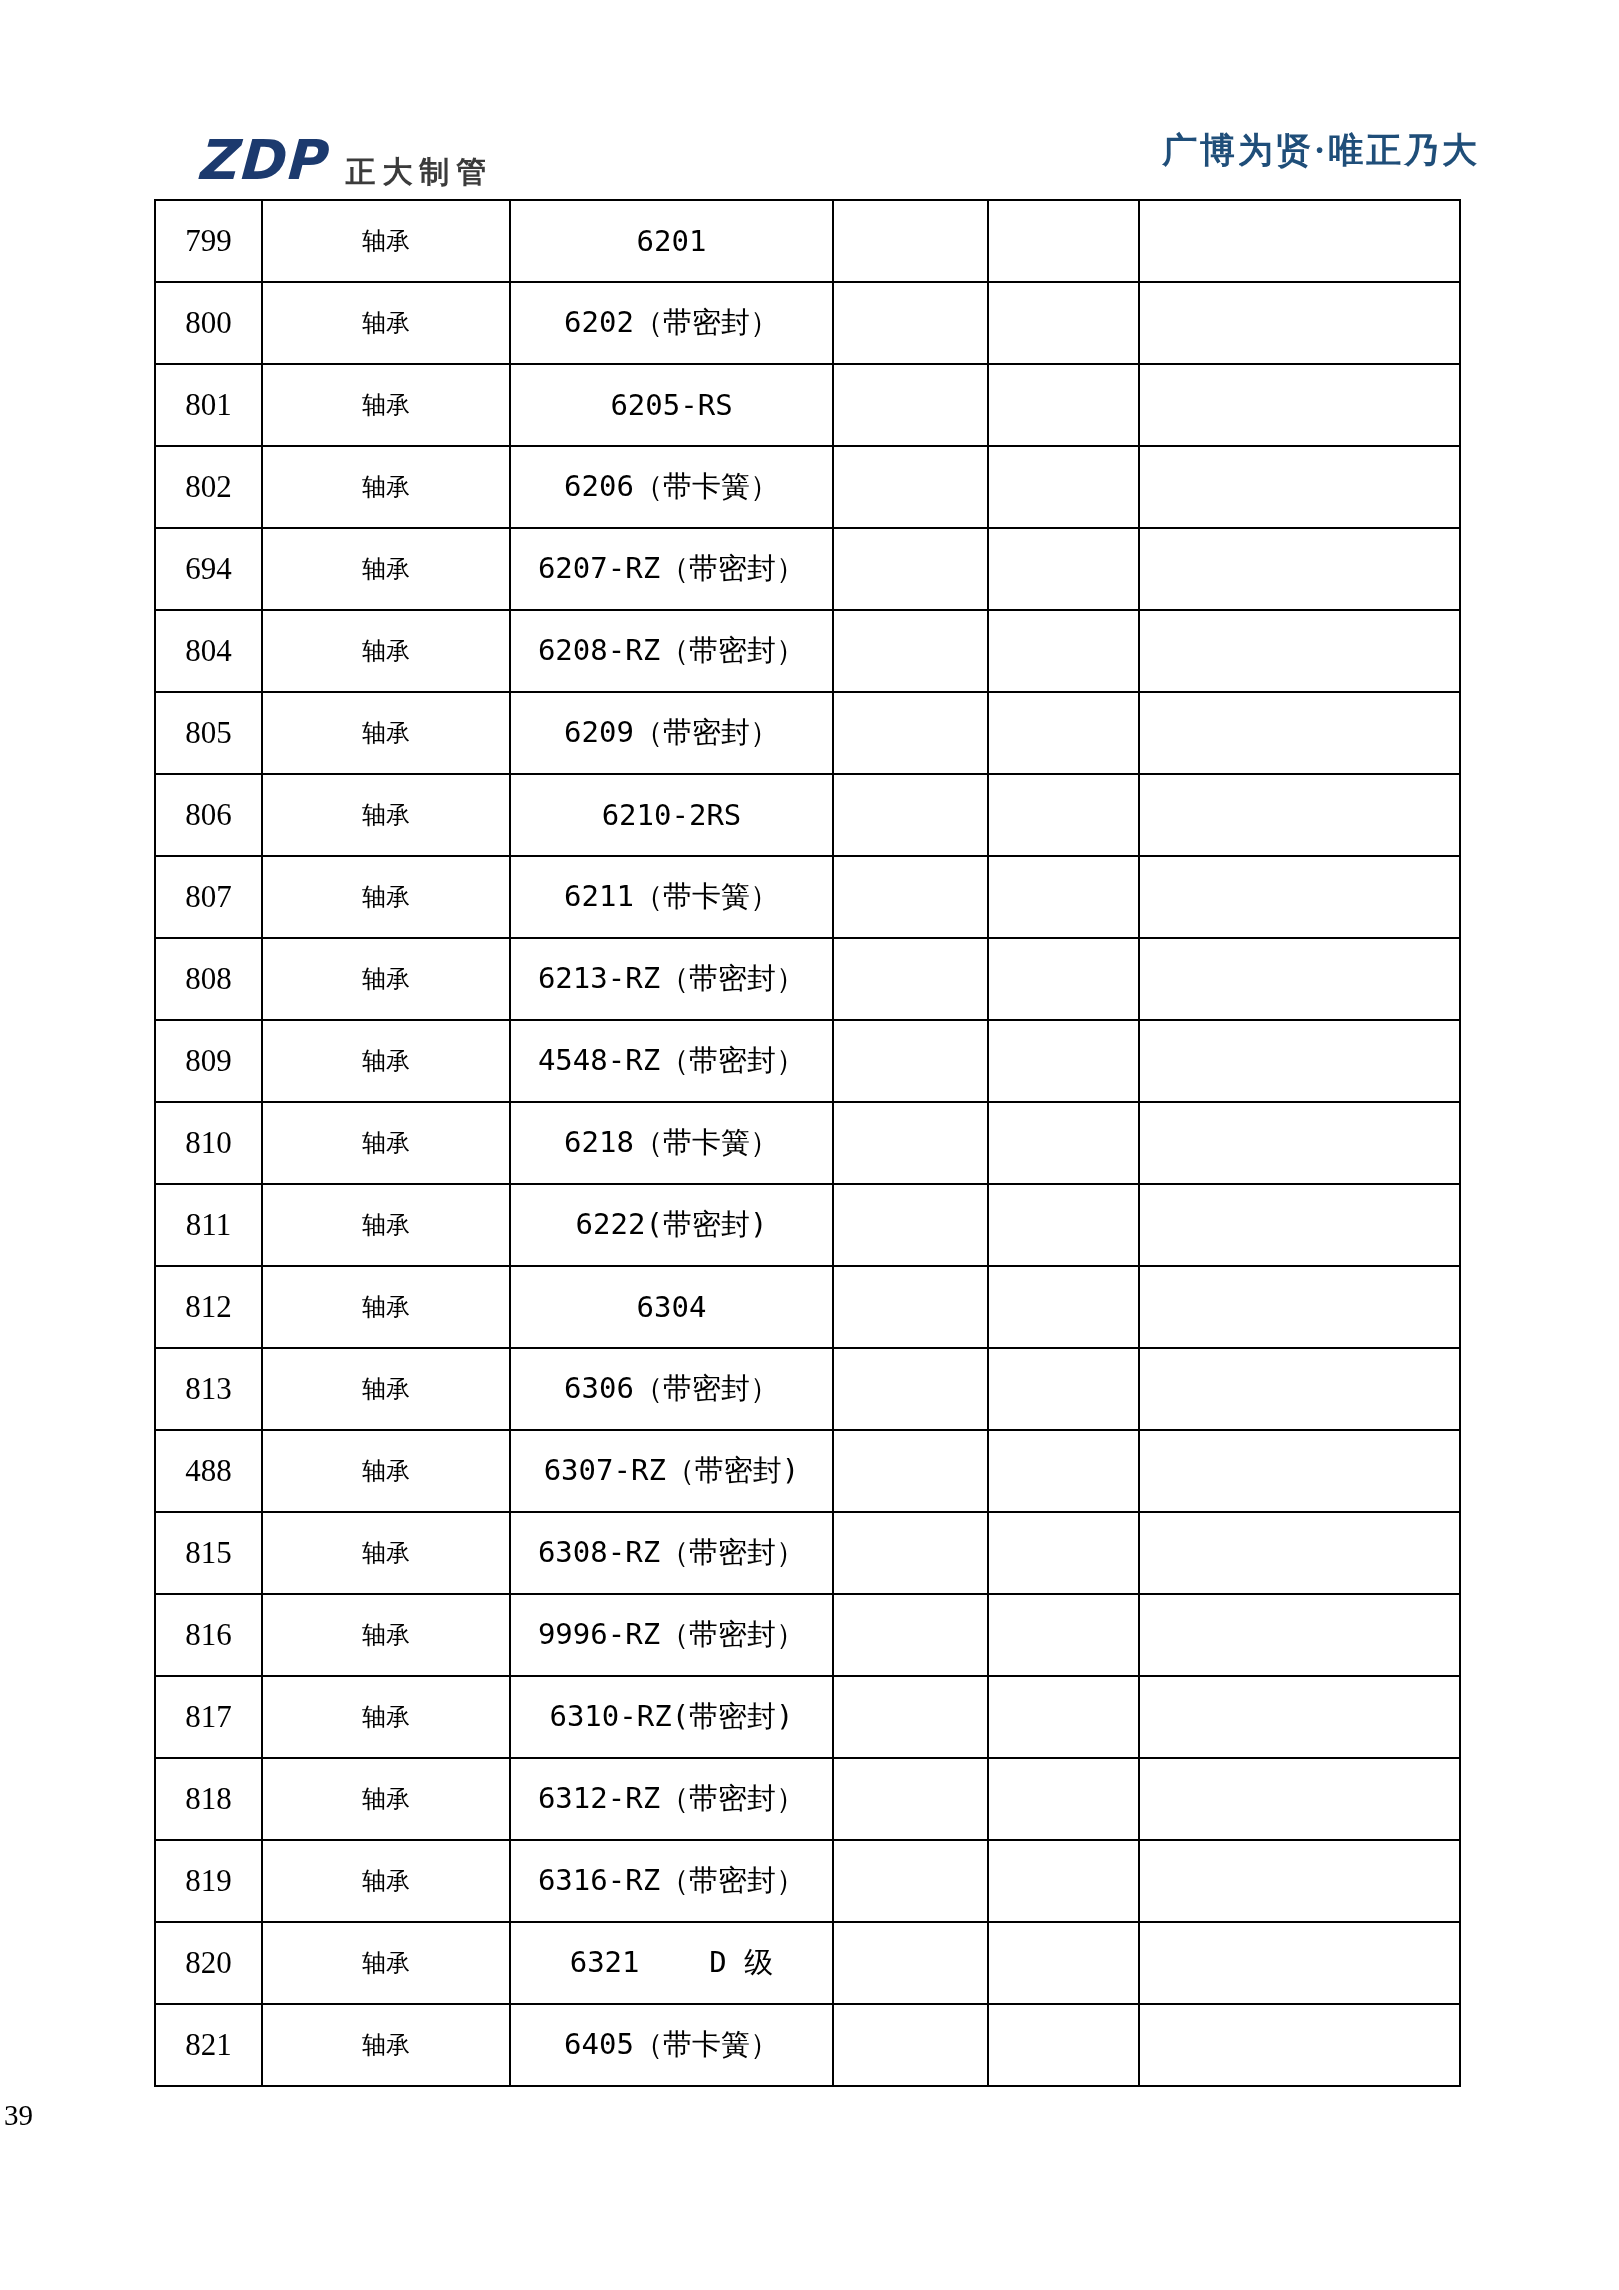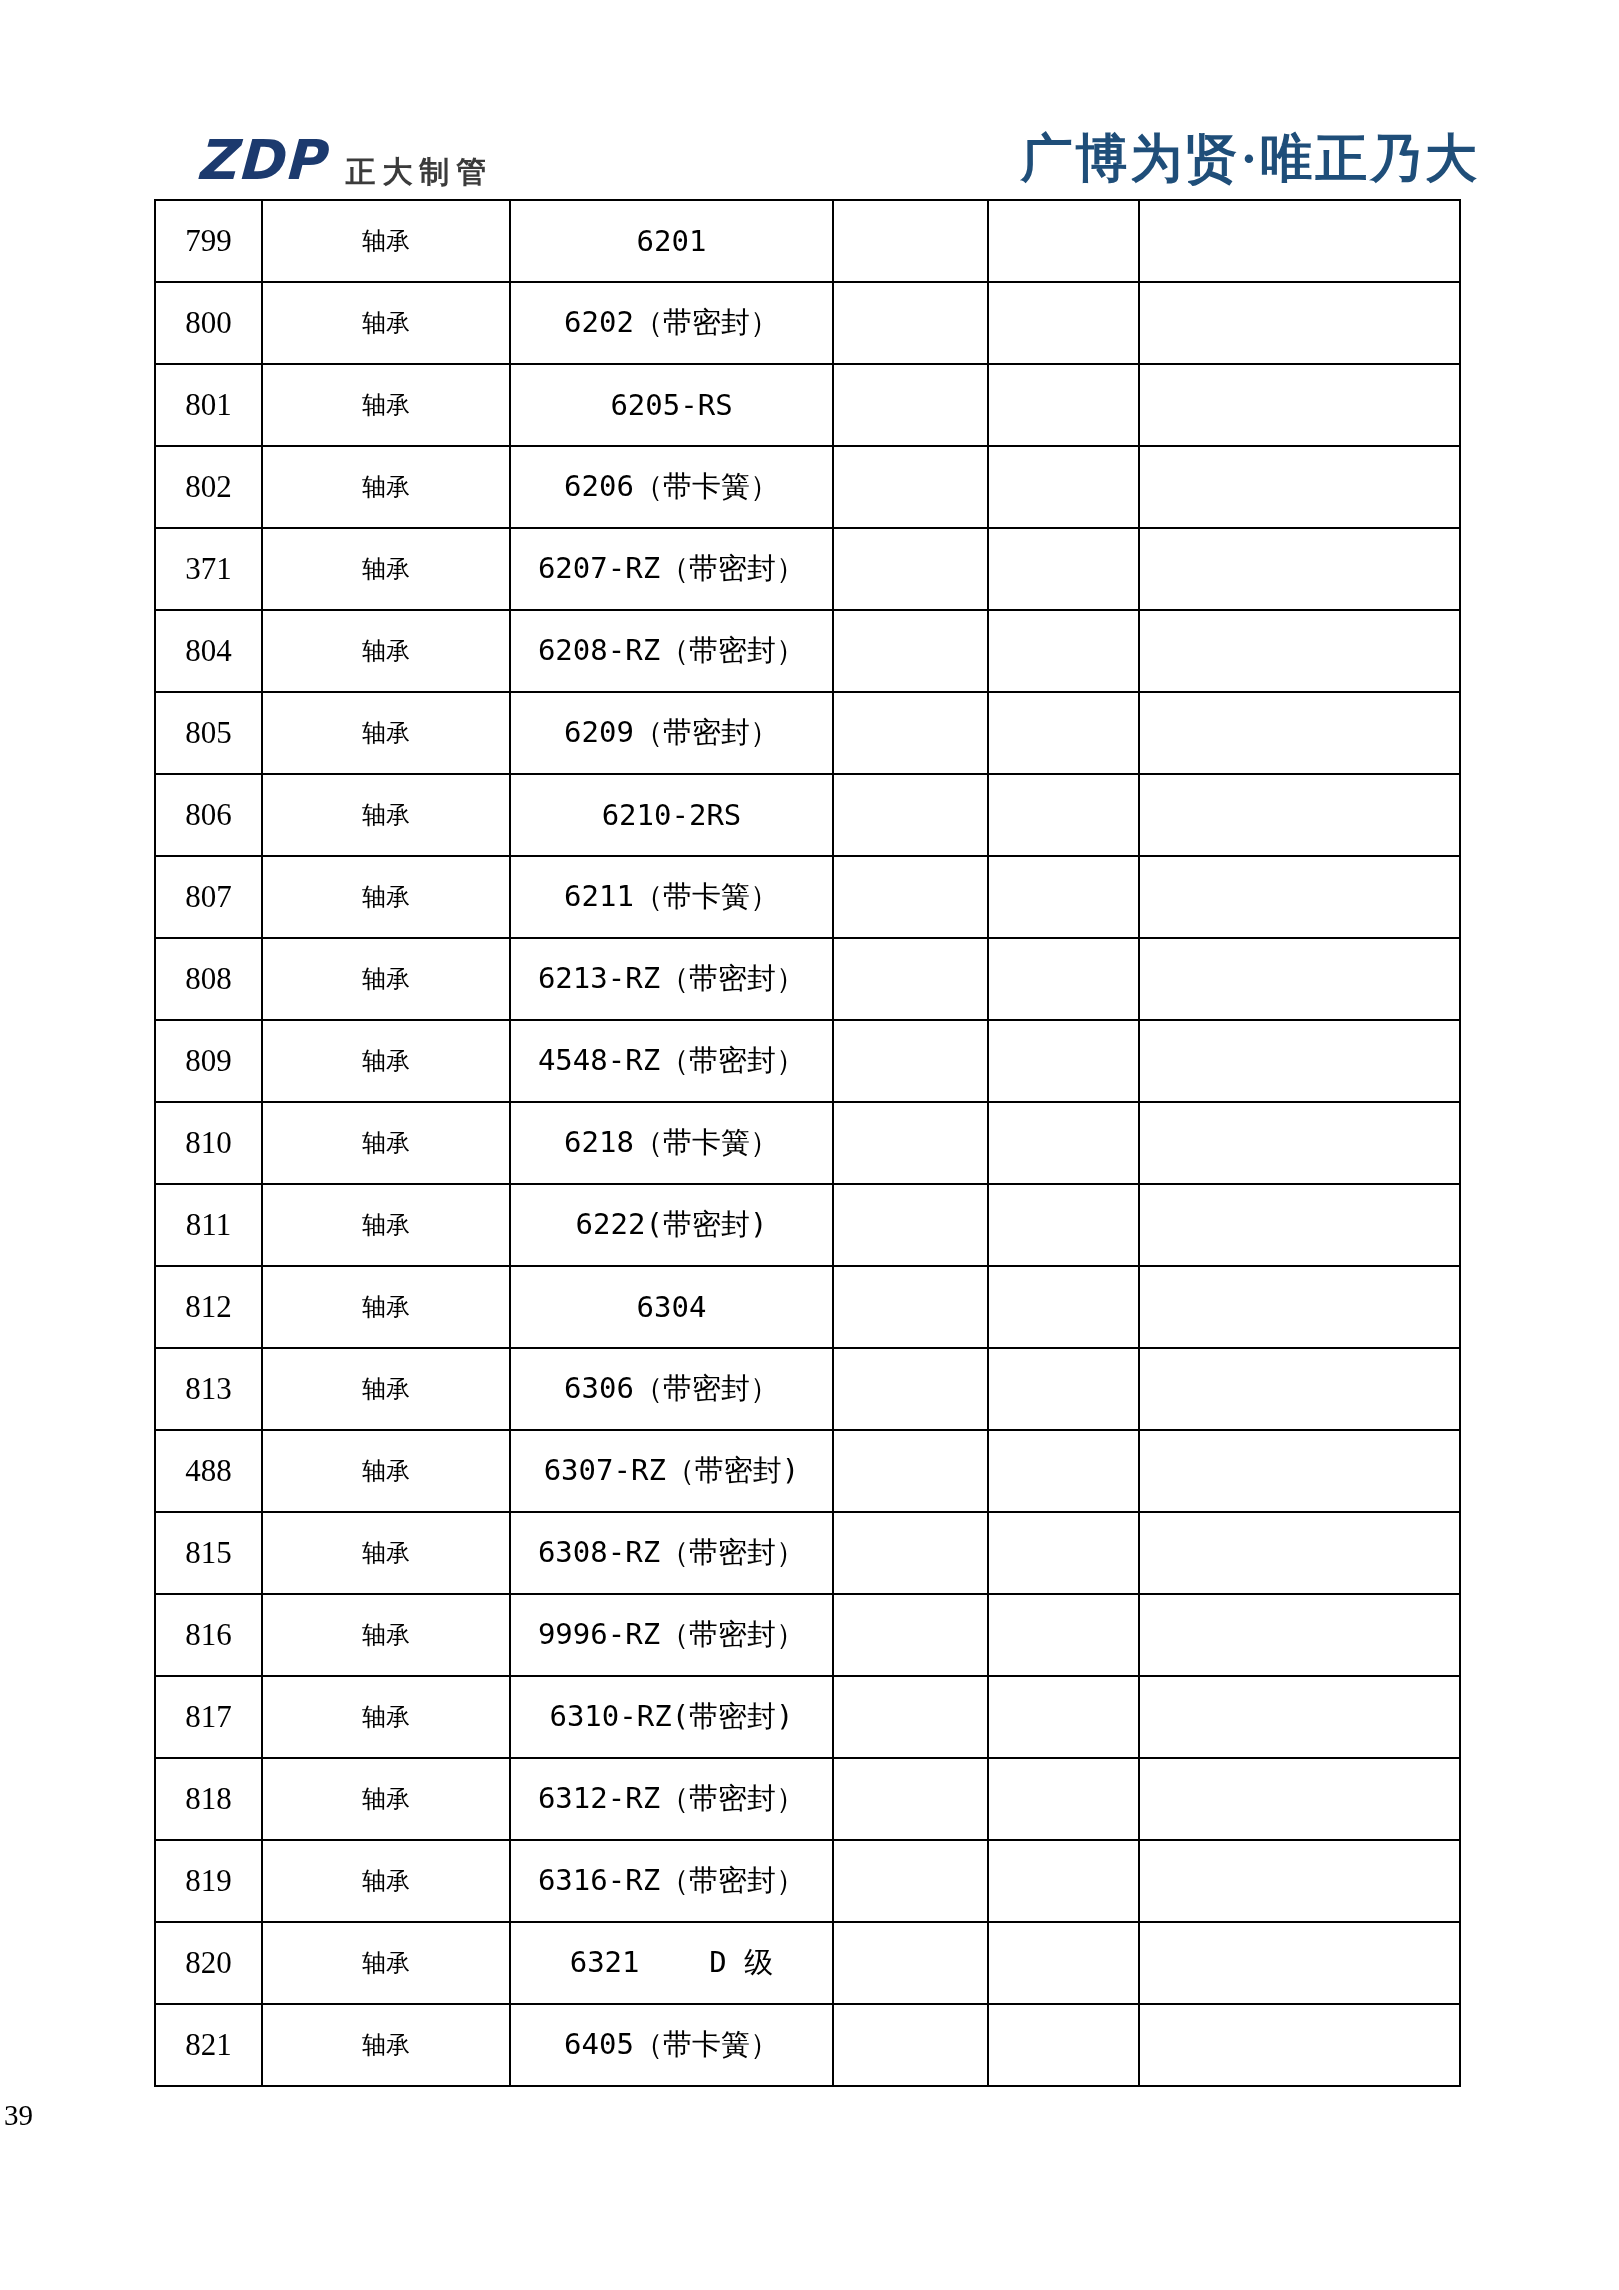--- a/index.html
+++ b/index.html
@@ -38,21 +38,21 @@
     line-height: 1.02;
     letter-spacing: 6.9px;
     margin-left: 15.7px;
   }
   .header-slogan {
     position: absolute;
     right: 139px;
     top: 133px;
     font-family: "Liberation Serif", serif;
     font-weight: bold;
-    font-size: 52px;
+    font-size: 35px;
     line-height: 1;
     letter-spacing: 2.9px;
     white-space: nowrap;
   }
 
   
   .parts-table {
     position: absolute;
     left: 154px;
     top: 199px;
@@ -135,21 +135,21 @@
       </tr>
         <tr>
         <td class="c-num">802</td>
         <td class="c-cat">轴承</td>
         <td class="c-model">6206（带卡簧）</td>
         <td class="c-e1"></td>
         <td class="c-e2"></td>
         <td class="c-e3"></td>
       </tr>
         <tr>
-        <td class="c-num">371</td>
+        <td class="c-num">694</td>
         <td class="c-cat">轴承</td>
         <td class="c-model">6207-RZ（带密封）</td>
         <td class="c-e1"></td>
         <td class="c-e2"></td>
         <td class="c-e3"></td>
       </tr>
         <tr>
         <td class="c-num">804</td>
         <td class="c-cat">轴承</td>
         <td class="c-model">6208-RZ（带密封）</td>

